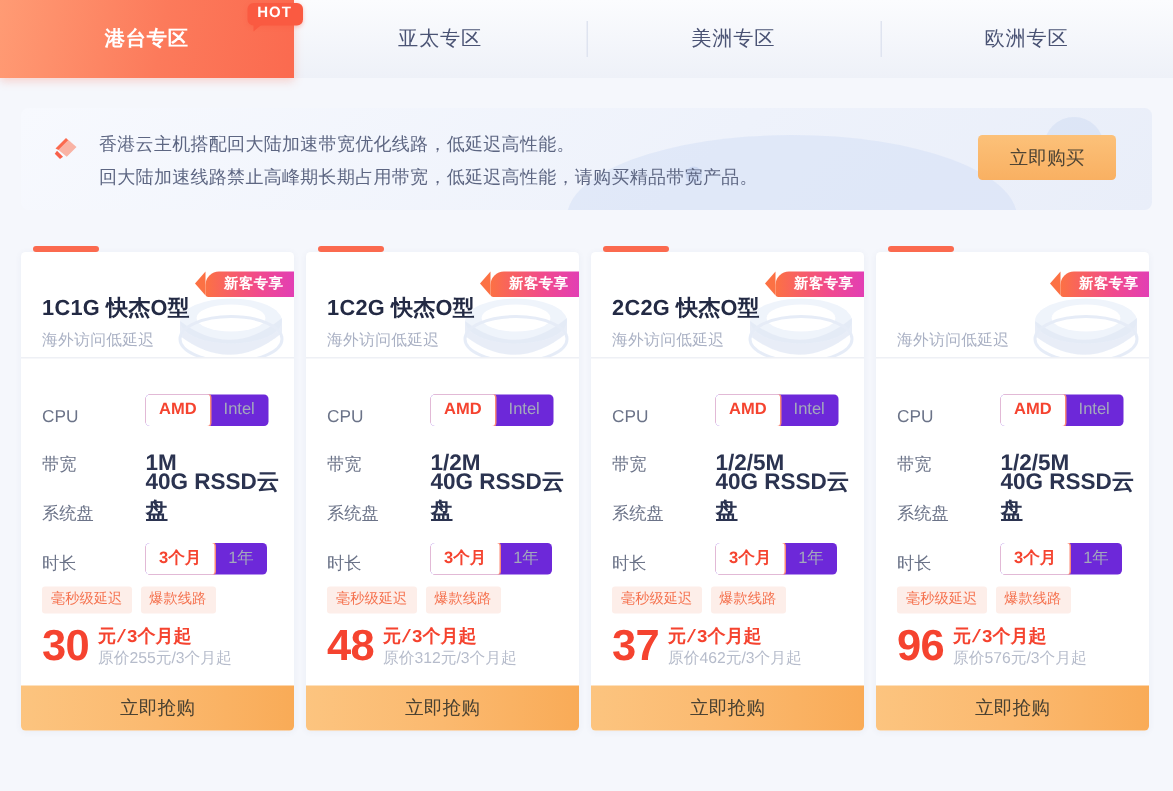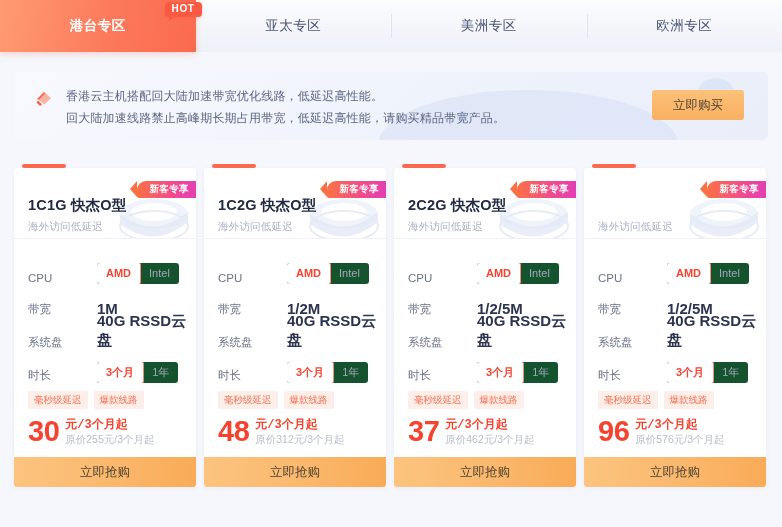--- a/index.html
+++ b/index.html
@@ -112,21 +112,21 @@
     position:absolute;left:14px;top:52px;font-size:10.5px;color:#aab1c4;letter-spacing:.2px;
   }
   .divider{height:1px;background:#eef0f5;margin:0 0 0 0;}
 
   .specs{padding:12px 0 4px 0;}
   .spec-row{
     display:flex;align-items:flex-end;height:33px;padding-left:14px;gap:19px;
   }
   .spec-label{width:50px;font-size:11.5px;color:#6b7governor;color:#6b7punct;color:#6b7388;flex:none;}
   .spec-val{font-size:15px;font-weight:700;color:#2b3350;}
-  .seg{display:flex;background:#14532d;border-radius:3px;overflow:hidden;}
+  .seg{display:flex;background:#6d28d9;border-radius:3px;overflow:hidden;}
   .seg-opt{
     font-size:11px;padding:3px 9px;color:#a3a9bb;line-height:15px;
   }
   .seg-opt.sel{
     color:#f5432f;font-weight:700;background:#ffffff;
     border:1px solid #fb8a78;border-radius:3px;margin:-1px;
   }
 
   .tags{display:flex;gap:6px;padding:4px 0 0 14px;}
   .tag{

